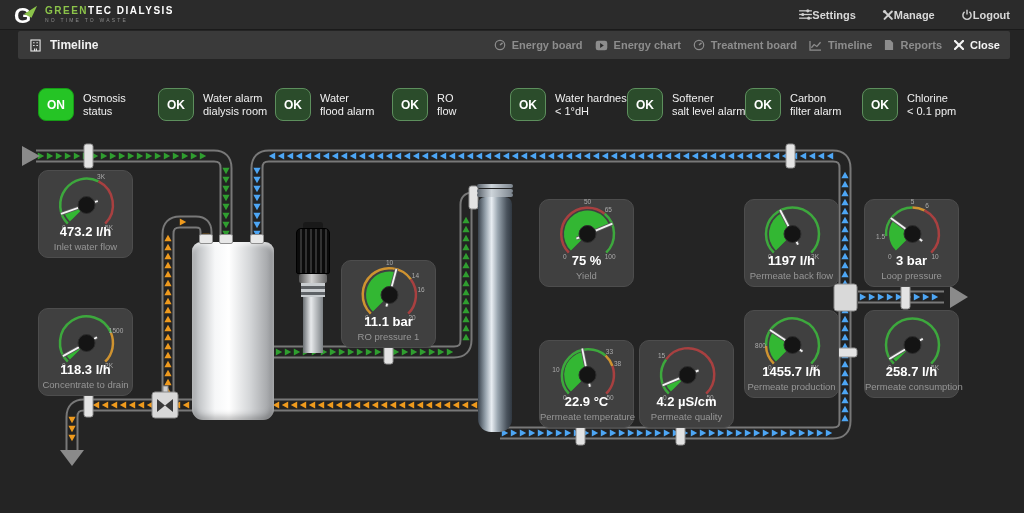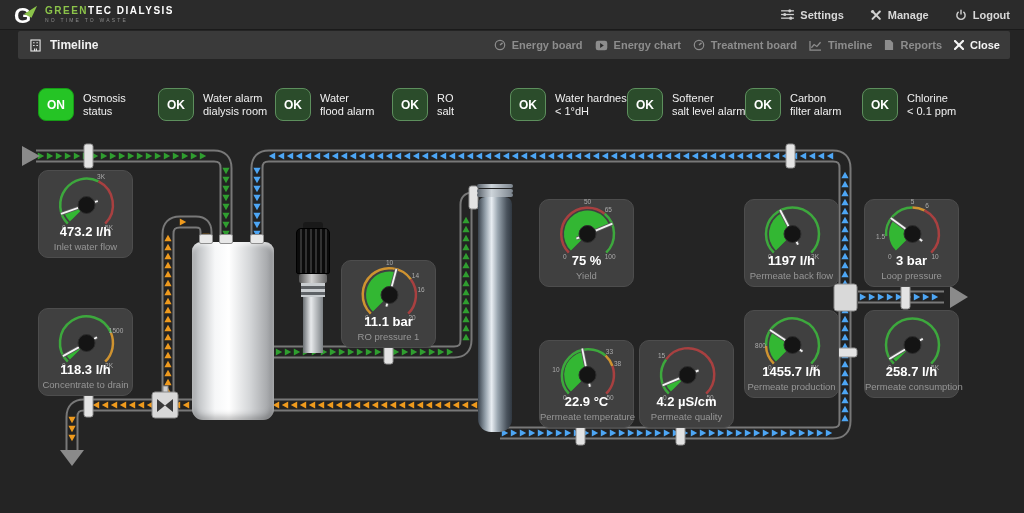--- a/index.html
+++ b/index.html
@@ -9,21 +9,21 @@
   
   .bar-top { position:absolute; left:0; top:0; width:1024px; height:30px; background:#2b2b2b;
              display:flex; align-items:center; justify-content:space-between; padding:0 14px;
              border-bottom:1px solid #1a1a1a; z-index:10; }
   .brand { display:flex; align-items:center; gap:7px; }
   .brand-text { line-height:1; }
   .brand-name { font-size:10px; font-weight:bold; letter-spacing:1.5px; color:#fff; }
   .brand-name .grn { color:#8bc34a; }
   .brand-tag { font-size:5px; letter-spacing:2.2px; color:#8a8a8a; margin-top:2px; }
   .actions { display:flex; align-items:center; gap:26px; }
-  .abtn { display:flex; align-items:center; gap:6px; color:#d8d8d8; font-size:11px; font-weight:bold; cursor:pointer; }
+  .abtn { display:flex; align-items:center; color:#d8d8d8; font-size:11px; font-weight:bold; cursor:pointer; }
   .abtn svg { color:#cfcfcf; }
 
   
   .subbar { position:absolute; left:18px; top:31px; width:992px; height:28px; background:#3a3a3a;
             display:flex; align-items:center; justify-content:space-between; padding:0 10px 0 12px;
             border-radius:2px; z-index:10; }
   .loc { display:flex; align-items:center; gap:9px; color:#f2f2f2; font-size:12px; font-weight:bold; }
   .tabs { display:flex; align-items:stretch; gap:12px; height:45px; }
   .tab { position:relative; display:flex; align-items:center; gap:6px; font-size:11px; font-weight:bold;
          color:#8d8d8d; cursor:pointer; }
@@ -516,21 +516,21 @@
   <div class="badge ok">OK</div>
   <div class="slabel">
       <div>Water</div>
       <div>flood alarm</div>
     </div>
 </div>
 <div class="status-item" style="left:392px">
   <div class="badge ok">OK</div>
   <div class="slabel">
       <div>RO</div>
-      <div>salt</div>
+      <div>flow</div>
     </div>
 </div>
 <div class="status-item" style="left:510px">
   <div class="badge ok">OK</div>
   <div class="slabel">
       <div>Water hardness</div>
       <div>&lt; 1°dH</div>
     </div>
 </div>
 <div class="status-item" style="left:627px">

